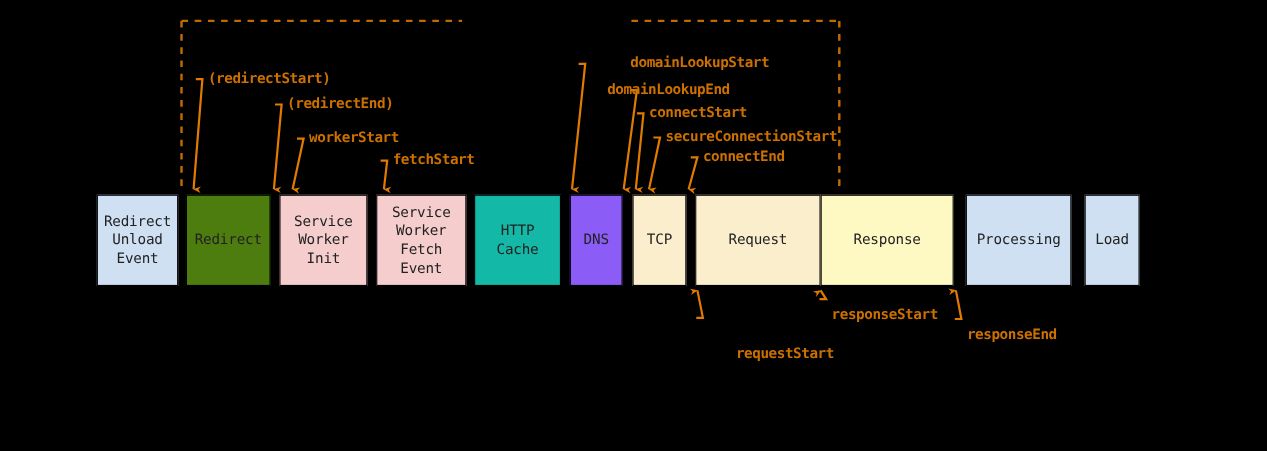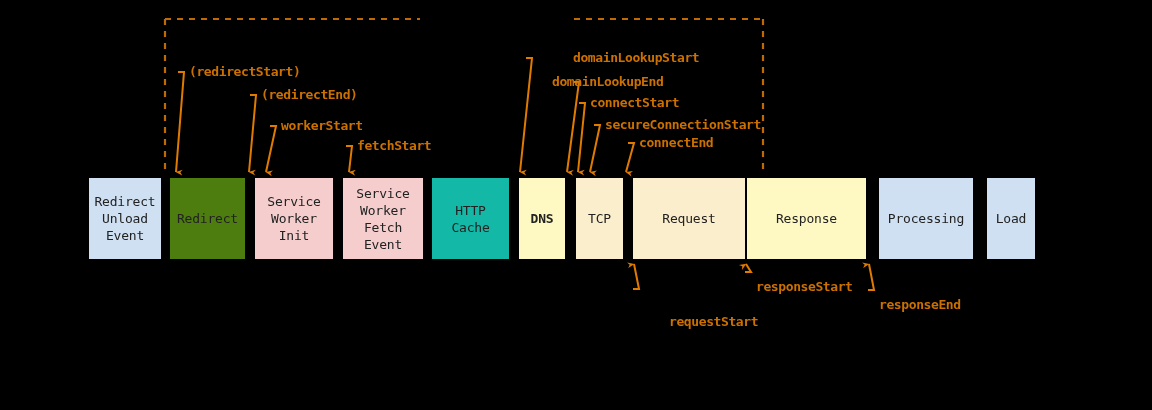--- a/index.html
+++ b/index.html
@@ -92,21 +92,21 @@
       <div class="phase" style="left: 169px; top: 177px; width: 77px; height: 83px; background: #4d7c0f;">Redirect</div>
       <div class="phase" style="left: 254px; top: 177px; width: 80px; height: 83px; background: rgb(245, 205, 205);">Service
 Worker
 Init</div>
       <div class="phase" style="left: 342px; top: 177px; width: 82px; height: 83px; background: rgb(245, 205, 205);">Service
 Worker
 Fetch
 Event</div>
       <div class="phase" style="left: 431px; top: 177px; width: 79px; height: 83px; background: #14b8a6;">HTTP
 Cache</div>
-      <div class="phase" style="left: 518px; top: 177px; width: 48px; height: 83px; background: #fef9c3; font-weight: bold;">DNS</div>
+      <div class="phase" style="left: 518px; top: 177px; width: 48px; height: 83px; background: #8b5cf6;">DNS</div>
       <div class="phase" style="left: 575px; top: 177px; width: 49px; height: 83px; background: rgb(251, 238, 205);">TCP</div>
       <div class="phase" style="left: 632px; top: 177px; width: 114px; height: 83px; background: rgb(251, 238, 205);">Request</div>
       <div class="phase" style="left: 746px; top: 177px; width: 121px; height: 83px; background: #fef9c3;">Response</div>
       <div class="phase" style="left: 878px; top: 177px; width: 96px; height: 83px; background: rgb(207, 224, 242);">Processing</div>
       <div class="phase" style="left: 986px; top: 177px; width: 50px; height: 83px; background: rgb(207, 224, 242);">Load</div>
     </div>
 
   <div id="labels">
       <div class="lbl" style="left: 189px; top: 64px;">(redirectStart)</div>
       <div class="lbl" style="left: 261px; top: 87px;">(redirectEnd)</div>

